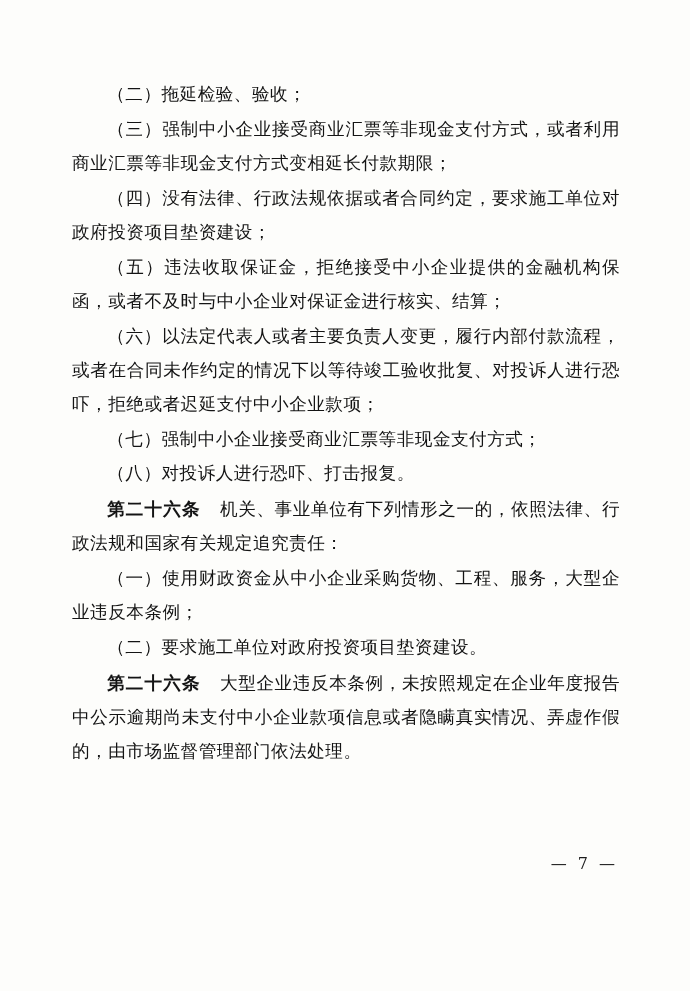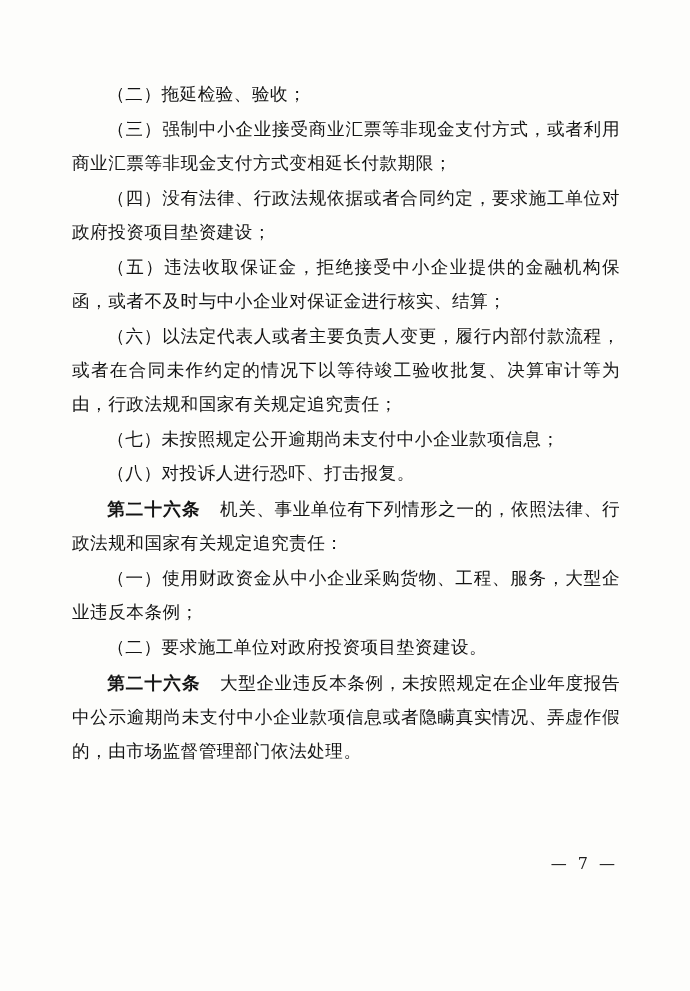--- a/index.html
+++ b/index.html
@@ -65,23 +65,23 @@
   <div class="doc-body">
 
     <p class="para">（二）拖延检验、验收；</p>
 
     <p class="para">（三）强制中小企业接受商业汇票等非现金支付方式，或者利用商业汇票等非现金支付方式变相延长付款期限；</p>
 
     <p class="para">（四）没有法律、行政法规依据或者合同约定，要求施工单位对政府投资项目垫资建设；</p>
 
     <p class="para">（五）违法收取保证金，拒绝接受中小企业提供的金融机构保函，或者不及时与中小企业对保证金进行核实、结算；</p>
 
-    <p class="para">（六）以法定代表人或者主要负责人变更，履行内部付款流程，或者在合同未作约定的情况下以等待竣工验收批复、决算审计等为由，行政法规和国家有关规定追究责任；</p>
+    <p class="para">（六）以法定代表人或者主要负责人变更，履行内部付款流程，或者在合同未作约定的情况下以等待竣工验收批复、对投诉人进行恐吓，拒绝或者迟延支付中小企业款项；</p>
 
-    <p class="para">（七）未按照规定公开逾期尚未支付中小企业款项信息；</p>
+    <p class="para">（七）强制中小企业接受商业汇票等非现金支付方式；</p>
 
     <p class="para">（八）对投诉人进行恐吓、打击报复。</p>
 
     <p class="para article"><span class="article-label">第二十六条</span><span class="article-gap"></span><span>机关、事业单位有下列情形之一的，依照法律、行政法规和国家有关规定追究责任：</span></p>
 
     <p class="para">（一）使用财政资金从中小企业采购货物、工程、服务，大型企业违反本条例；</p>
 
     <p class="para">（二）要求施工单位对政府投资项目垫资建设。</p>
 
     <p class="para article"><span class="article-label">第二十六条</span><span class="article-gap"></span><span>大型企业违反本条例，未按照规定在企业年度报告中公示逾期尚未支付中小企业款项信息或者隐瞒真实情况、弄虚作假的，由市场监督管理部门依法处理。</span></p>

